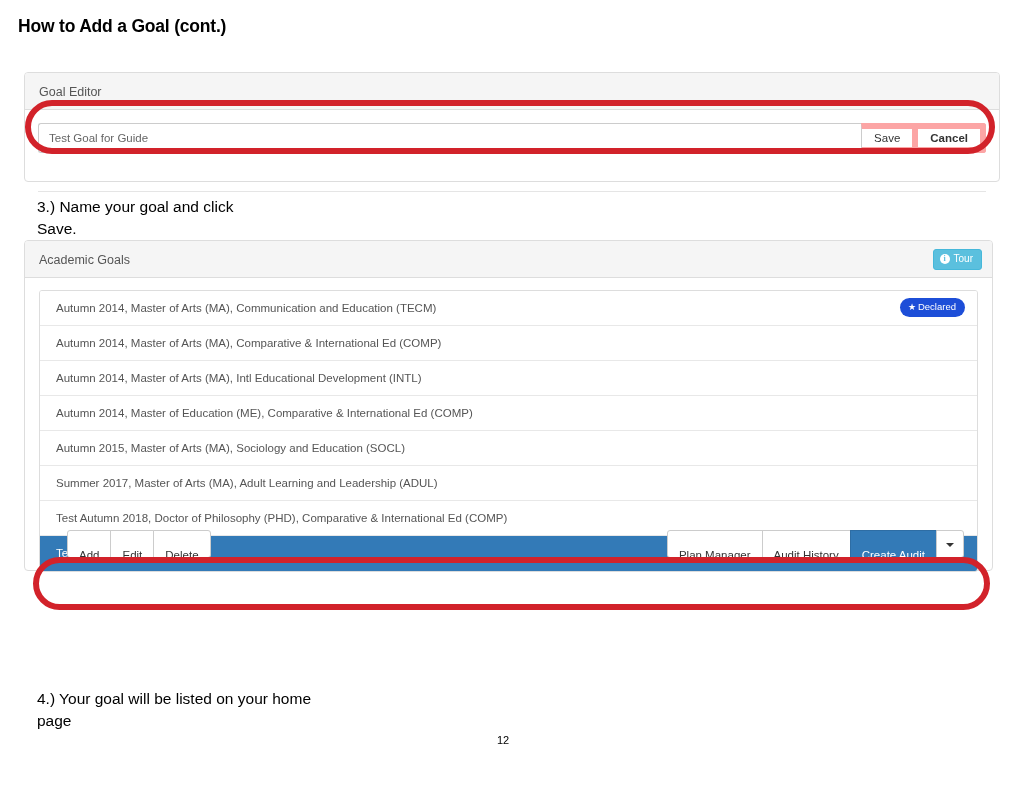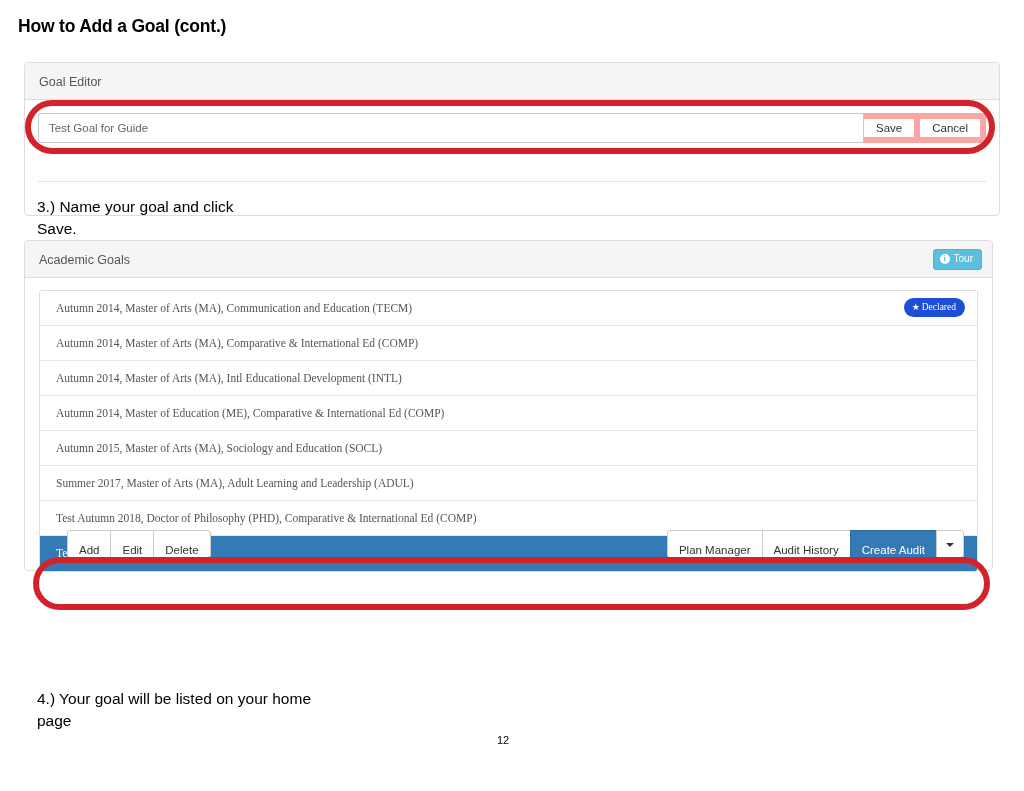--- a/index.html
+++ b/index.html
@@ -52,23 +52,23 @@
     display: inline-block;
   }
   .panel-body {
     padding: 14px;
     box-sizing: border-box;
   }
 
   
   #goal-editor-panel {
     left: 24px;
-    top: 62px;
+    top: 72px;
     width: 976px;
-    height: 154px;
+    height: 110px;
   }
   .editor-body {
     padding: 13px 13px 0 13px;
   }
   .input-group {
     display: flex;
     align-items: stretch;
     width: 100%;
     height: 30px;
   }
@@ -94,21 +94,21 @@
     font-size: 11.5px;
     font-family: "Liberation Sans", sans-serif;
     color: #333333;
     padding: 0 12px;
     cursor: pointer;
     height: 30px;
     box-sizing: border-box;
     white-space: nowrap;
   }
   .input-btn.first { border-left: 1px solid #cccccc; }
-  .input-btn.last  { border-radius: 0 3px 3px 0; border-left: none; }
+  .input-btn.last  { border-radius: 0 3px 3px 0; border-left: none; font-weight: bold; }
   .editor-divider {
     position: absolute;
     left: 13px;
     right: 13px;
     top: 118px;
     border-top: 1px solid #e5e5e5;
     height: 0;
   }
 
   
@@ -174,21 +174,20 @@
     padding: 10px 14px 20px 16px;
     font-size: 11.5px;
     color: #555555;
     background: #ffffff;
     cursor: pointer;
     box-sizing: border-box;
     height: 35px;
     line-height: 15px;
     white-space: nowrap;
     overflow: hidden;
-    font-family: Liberation Serif, serif;
   }
   .goal-row:last-child { border-bottom: none; }
   .goal-row.selected {
     background: #337ab7;
     color: #ffffff;
     border-bottom-color: #2e6da4;
   }
   .declared-badge {
     position: absolute;
     right: 12px;
@@ -214,21 +213,21 @@
   .btn-group { display: flex; }
   .btn-group.left  { position: absolute; left: 28px; top: 0; }
   .btn-group.right { position: absolute; right: 14px; top: 0; }
   .btn {
     background: #ffffff;
     border: 1px solid #cccccc;
     color: #333333;
     font-size: 11.5px;
     font-family: "Liberation Sans", sans-serif;
     line-height: 16px;
-    padding: 11px 11px 6px 11px;
+    padding: 16px 11px 6px 11px;
     cursor: pointer;
     margin-left: -1px;
     white-space: nowrap;
     box-sizing: border-box;
     height: 28px;
   }
   .btn:first-child { margin-left: 0; border-radius: 3px 0 0 3px; }
   .btn:last-child  { border-radius: 0 3px 3px 0; text-align: center; }
   .btn.primary {
     background: #337ab7;

